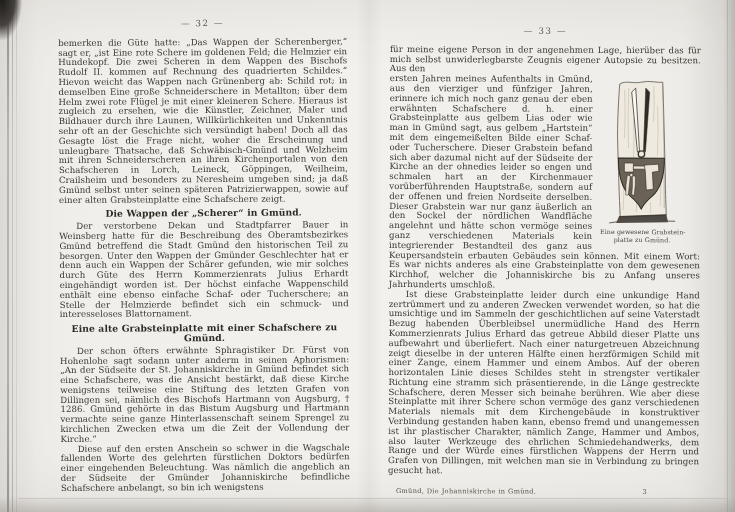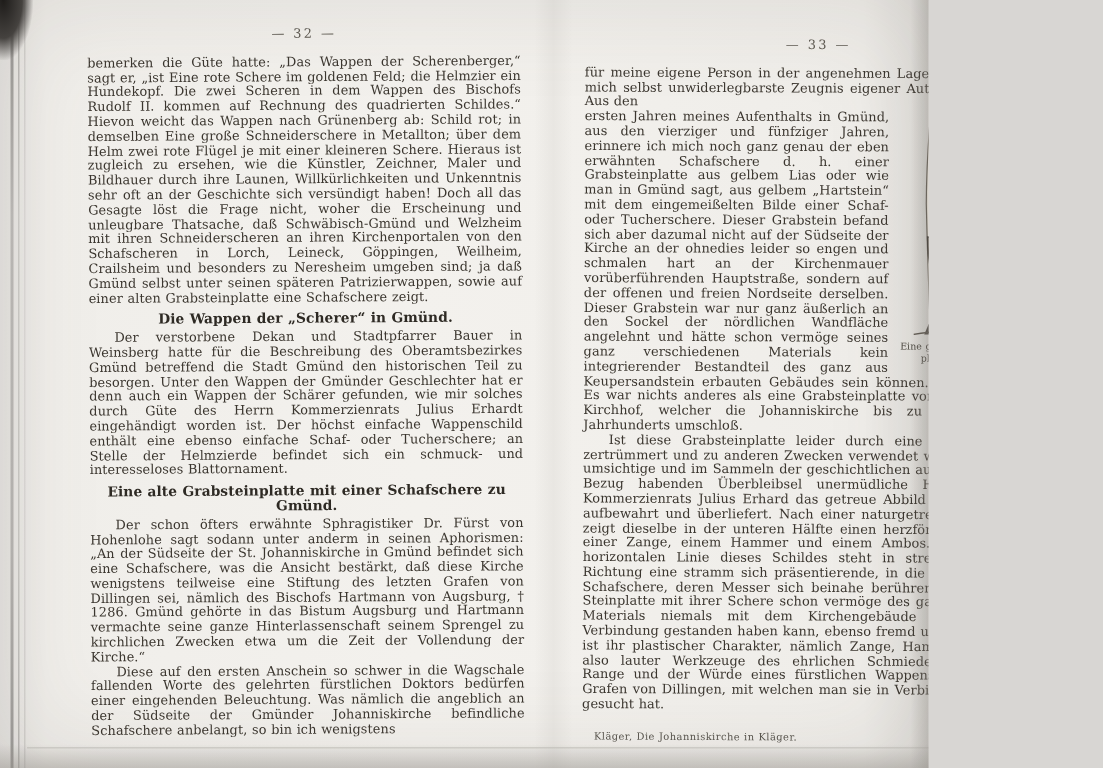--- a/index.html
+++ b/index.html
@@ -1,17 +1,17 @@
 <!DOCTYPE html>
 <html><head>
 <meta charset="utf-8">
 <style>
   html,body { margin:0; padding:0; background:#d8d6d3; }
   .scan {
-    position:relative; width:619px; height:512px; overflow:hidden;
+    position:relative; width:735px; height:512px; overflow:hidden;
     background:linear-gradient(90deg,#e6e4e1 0%,#f0eeea 5%,#f3f1ed 45%,#f2f0ec 60%,#efede9 93%,#e0deda 100%);
     box-shadow:inset 0 0 70px rgba(92,86,78,0.14);
     font-family:"DejaVu Serif", serif; color:#3b362f;
   }
   
   .gutter-shade { position:absolute; left:356px; top:0; width:26px; height:512px;
     background:linear-gradient(90deg,transparent,rgba(110,104,96,0.07) 50%,transparent); }
   .edge-line { position:absolute; top:0; height:512px; background:linear-gradient(#403e3b,#8f8d8a 28%,#83817e 72%,#504e4b); }
   .edge-line.l1 { left:7px; width:2px; opacity:.50; }
   .edge-line.l2 { left:12px; width:1px; opacity:.32; }
@@ -117,21 +117,21 @@
             <span>Eine gewesene Grabstein-</span><br>
             <span>platte zu Gmünd.</span>
           </div>
         </div>
       </div>
       <p class="body noindent">ersten Jahren meines Aufenthalts in Gmünd, aus den vierziger und fünfziger Jahren, erinnere ich mich noch ganz genau der eben erwähnten Schafschere d. h. einer Grabsteinplatte aus gelbem Lias oder wie man in Gmünd sagt, aus gelbem „Hartstein“ mit dem eingemeißelten Bilde einer Schaf- oder Tucherschere. Dieser Grabstein befand sich aber dazumal nicht auf der Südseite der Kirche an der ohnedies leider so engen und schmalen hart an der Kirchenmauer vorüberführenden Hauptstraße, sondern auf der offenen und freien Nordseite derselben. Dieser Grabstein war nur ganz äußerlich an den Sockel der nördlichen Wandfläche angelehnt und hätte schon vermöge seines ganz verschiedenen Materials kein integrierender Bestandteil des ganz aus Keupersandstein erbauten Gebäudes sein können. Mit einem Wort: Es war nichts anderes als eine Grabsteinplatte von dem gewesenen Kirchhof, welcher die Johanniskirche bis zu Anfang unseres Jahrhunderts umschloß.</p>
       <p class="body">Ist diese Grabsteinplatte leider durch eine unkundige Hand zertrümmert und zu anderen Zwecken verwendet worden, so hat die umsichtige und im Sammeln der geschichtlichen auf seine Vaterstadt Bezug habenden Überbleibsel unermüdliche Hand des Herrn Kommerzienrats Julius Erhard das getreue Abbild dieser Platte uns aufbewahrt und überliefert. Nach einer naturgetreuen Abzeichnung zeigt dieselbe in der unteren Hälfte einen herzförmigen Schild mit einer Zange, einem Hammer und einem Ambos. Auf der oberen horizontalen Linie dieses Schildes steht in strengster vertikaler Richtung eine stramm sich präsentierende, in die Länge gestreckte Schafschere, deren Messer sich beinahe berühren. Wie aber diese Steinplatte mit ihrer Schere schon vermöge des ganz verschiedenen Materials niemals mit dem Kirchengebäude in konstruktiver Verbindung gestanden haben kann, ebenso fremd und unangemessen ist ihr plastischer Charakter, nämlich Zange, Hammer und Ambos, also lauter Werkzeuge des ehrlichen Schmiedehandwerks, dem Range und der Würde eines fürstlichen Wappens der Herrn und Grafen von Dillingen, mit welchen man sie in Verbindung zu bringen gesucht hat.</p>
     </div>
 
     <div class="footer-row">
-      <span>Kläger, Die Johanniskirche in Kläger.</span>
+      <span>Gmünd, Die Johanniskirche in Gmünd.</span>
       <span>3</span>
     </div>
   </div>
 
   <div class="page-bottom-edge"></div>
   <div class="bottom-shade"></div>
   <div class="right-shade"></div>
 </div>
 
 </body></html>

